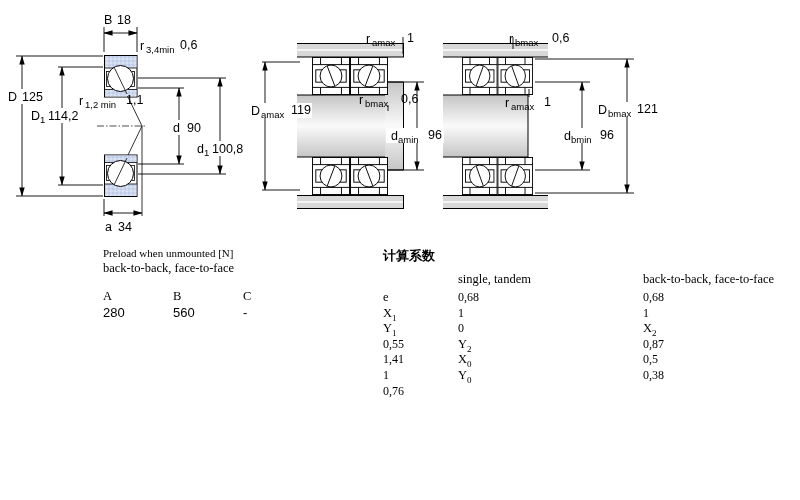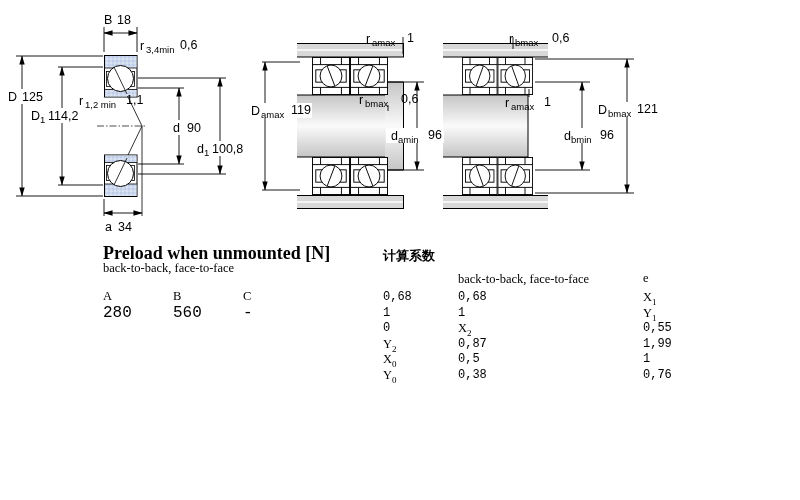--- a/index.html
+++ b/index.html
@@ -1,31 +1,31 @@
 <!DOCTYPE html>
 <html><head>
 <meta charset="utf-8">
 <style>
   html,body{margin:0;padding:0;background:#fff;}
   #stage{position:relative;width:800px;height:500px;background:#fff;overflow:hidden;
          font-family:"Liberation Sans",sans-serif;}
   svg text{font-family:"Liberation Sans",sans-serif;font-size:12.5px;fill:#000;}
   svg text.sub{font-size:9.5px;}
   .tbl-left{position:absolute;left:103px;top:246px;font-family:"Liberation Serif",serif;color:#000;}
-  .tbl-left .t-title{font-weight:bold;font-size:18px;line-height:15px;}
+  .tbl-left .t-title{font-weight:normal;font-size:11px;line-height:15px;}
   .tbl-left .t-sub{font-size:12.5px;line-height:15px;}
   .tbl-left .grid{display:grid;grid-template-columns:70px 70px 70px;margin-top:12px;}
   .tbl-left .hdr{font-size:12.5px;line-height:16px;}
-  .tbl-left .val{font-family:Liberation Mono, monospace;font-size:16px;line-height:18px;}
+  .tbl-left .val{font-family:Liberation Sans, sans-serif;font-size:13px;line-height:18px;}
   .tbl-f{position:absolute;left:345px;top:248px;font-family:"Liberation Serif",serif;color:#000;margin-left:38px;}
   .tbl-f .t-title{font-weight:bold;font-size:13px;line-height:15px;}
   .tbl-f .grid{display:grid;grid-template-columns:75px 185px 195px;margin-top:8px;}
   .tbl-f .cell{font-size:12.5px;line-height:15.6px;}
   .tbl-f .cell.hdr{line-height:17px;margin-bottom:2px;}
-  .tbl-f .cell.num{font-family:Liberation Mono, monospace;font-size:12px;}
+  .tbl-f .cell.num{font-family:Liberation Serif, serif;font-size:12px;}
   sub{font-size:9px;line-height:0;}
 </style>
 </head>
 <body>
 
 <div id="stage">
 
 <svg width="800" height="245" viewBox="0 0 800 245">
   <defs>
     <marker id="arr" viewBox="0 0 10 6" refX="9.5" refY="3" markerWidth="10" markerHeight="6" orient="auto-start-reverse">
@@ -238,39 +238,40 @@
     <div class="val">560</div>
     <div class="val">-</div>
   </div>
 </div>
 
 
 <div class="tbl-f">
   <div class="t-title">计算系数</div>
   <div class="grid">
     <div class="cell hdr"></div>
+    <div class="cell hdr">single, tandem</div>
     <div class="cell hdr">back-to-back, face-to-face</div>
 
     <div class="cell"><span>e</span><sub></sub></div>
     <div class="cell num">0,68</div>
     <div class="cell num">0,68</div>
 
     <div class="cell"><span>X</span><sub>1</sub></div>
     <div class="cell num">1</div>
     <div class="cell num">1</div>
 
     <div class="cell"><span>Y</span><sub>1</sub></div>
     <div class="cell num">0</div>
 
     <div class="cell"><span>X</span><sub>2</sub></div>
     <div class="cell num">0,55</div>
 
     <div class="cell"><span>Y</span><sub>2</sub></div>
     <div class="cell num">0,87</div>
-    <div class="cell num">1,99</div>
+    <div class="cell num">1,41</div>
 
     <div class="cell"><span>X</span><sub>0</sub></div>
     <div class="cell num">0,5</div>
     <div class="cell num">1</div>
 
     <div class="cell"><span>Y</span><sub>0</sub></div>
     <div class="cell num">0,38</div>
     <div class="cell num">0,76</div>
   </div>
 </div>

